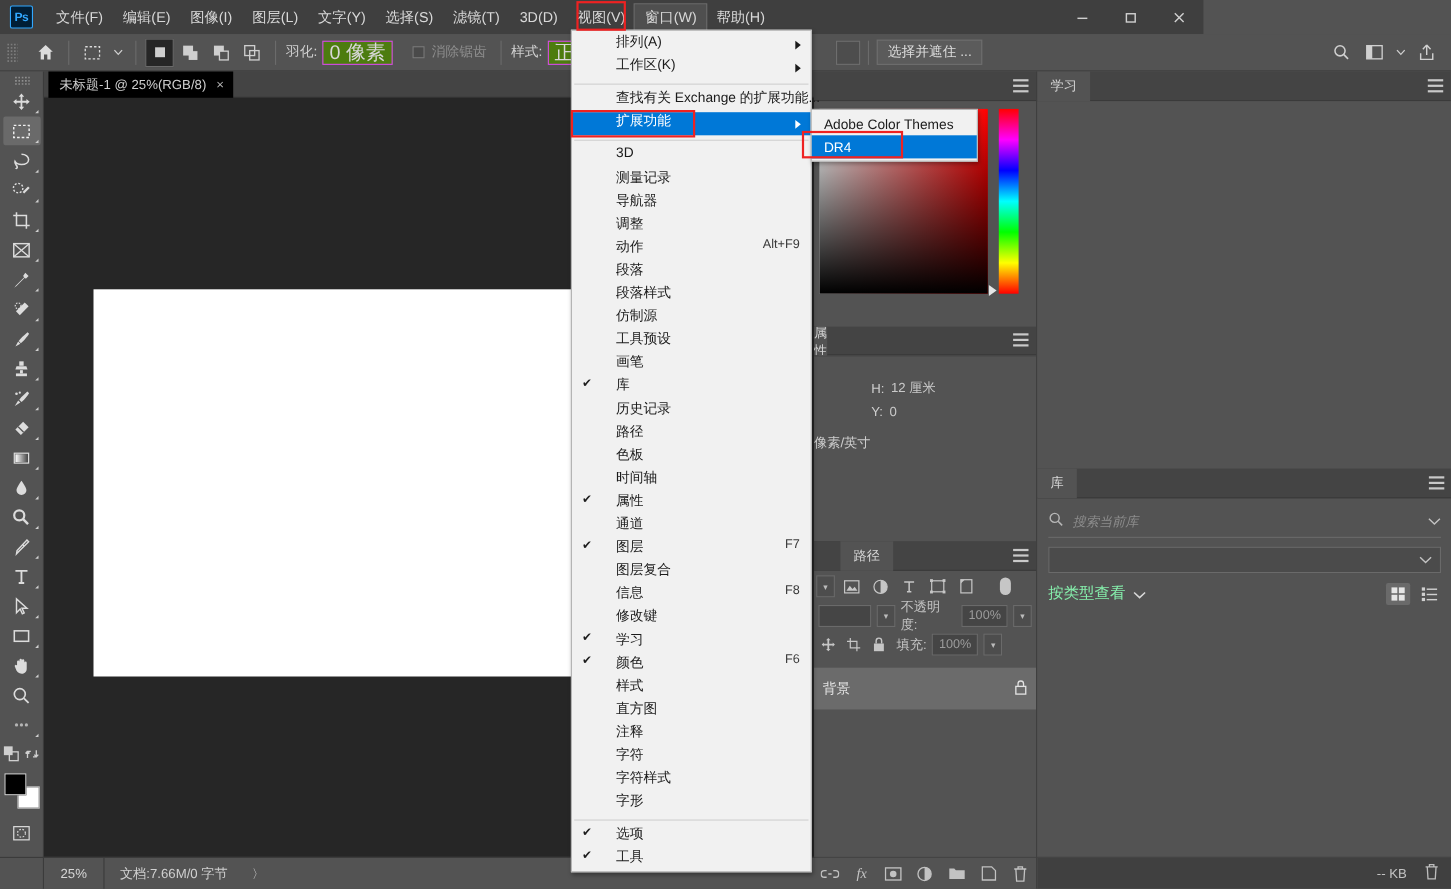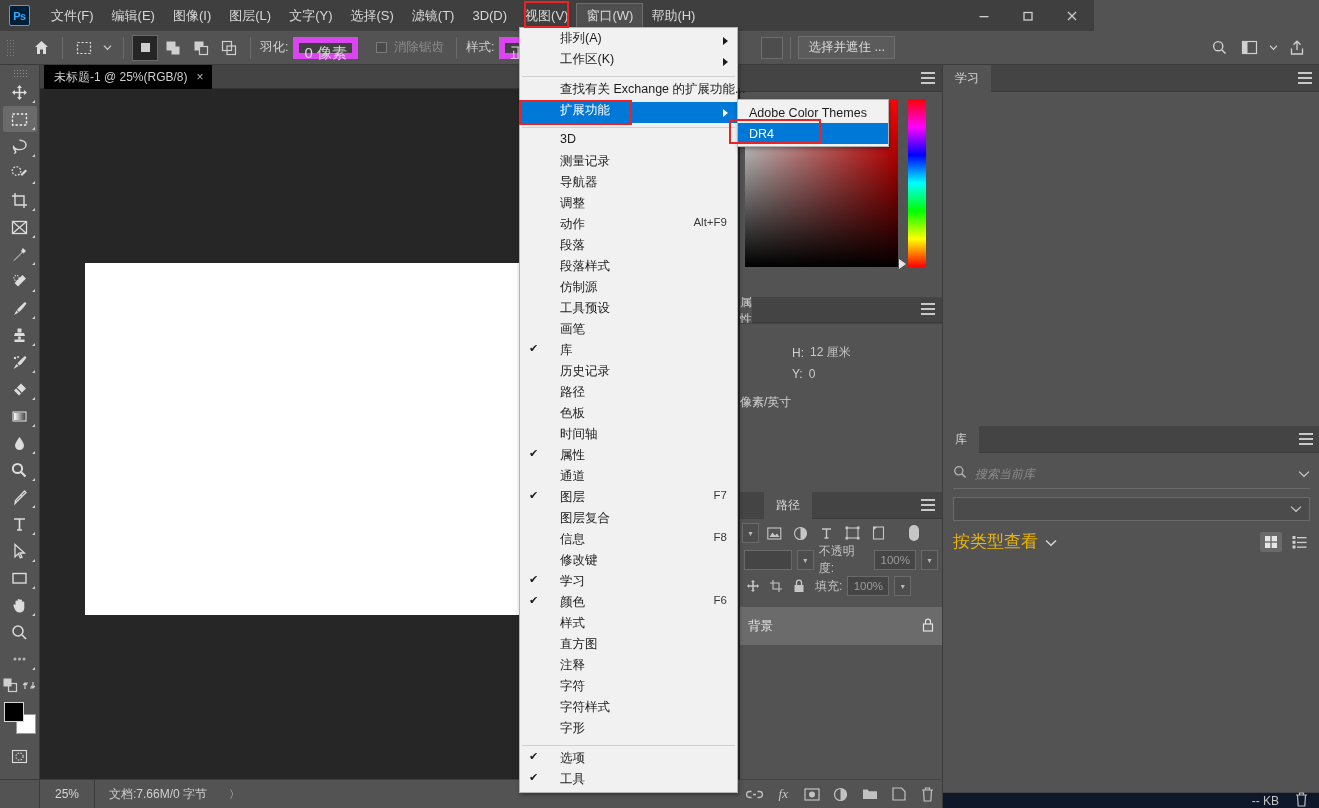--- a/index.html
+++ b/index.html
@@ -49,22 +49,22 @@
     background-image: radial-gradient(#8a8a8a 0.7px, transparent 0.8px);
     background-size: 3px 3px; opacity: .75; }
   .obtn {
     width: 26px; height: 26px; display: flex; align-items: center;
     justify-content: center; color: #d0d0d0; margin: 0 1px;
   }
   .obtn.selected { background: #262626; border: 1px solid #6b6b6b; }
   .osep { width: 1px; height: 22px; background: #6b6b6b; margin: 0 7px; }
   .olabel { color: #d0d0d0; font-size: 12.5px; margin: 0 5px 0 2px; white-space: nowrap;}
   .ofield {
-    background: #404040; border: 6px solid #d946ef; color: #d8d8d8;
-    font-size: 15px; height: 22px; line-height: 20px; padding: 0 5px;
+    background: #4d7c0f; border: 1px solid #d946ef; color: #d8d8d8;
+    font-size: 18px; height: 22px; line-height: 20px; padding: 0 5px;
     min-width: 40px;
   }
   .ocheck { width: 11px; height: 11px; border: 1px solid #7a7a7a; background: #4a4a4a; margin-right: 5px; }
   .odim { color: #8d8d8d; }
   .obtn-wide {
     background: #5b5b5b; border: 1px solid #6e6e6e; color: #dcdcdc;
     font-size: 12.5px; height: 23px; line-height: 21px; padding: 0 9px;
   }
   .sqbox { width: 22px; height: 22px; border: 1px solid #6e6e6e; background: #4d4d4d; }
 
@@ -204,28 +204,28 @@
     font-family: "Liberation Sans", sans-serif;
   }
   .lib-search input::placeholder { color: #8c8c8c; font-style: italic; }
   .lib-select {
     margin: 8px 10px 0; height: 24px; background: #4b4b4b; border: 1px solid #6a6a6a;
     display: flex; align-items: center; justify-content: flex-end; padding-right: 7px;
     color: #bdbdbd; font-size: 10px;
   }
   .lib-viewrow {
     display: flex; align-items: center; justify-content: space-between;
-    margin: 9px 10px 0; color: #eab308; font-size: 17px;
+    margin: 9px 10px 0; color: #86efac; font-size: 14px;
   }
   .viewicons { display: flex; gap: 6px; }
   .vi { width: 22px; height: 20px; display: flex; align-items: center; justify-content: center; color: #d0d0d0;}
   .vi.on { background: #6a6a6a; border-radius: 2px; }
   .lib-footer {
-    position: absolute; bottom: 0; left: 0; width: 377px; height: 16px;
-    background: #0f172a; border-top: 1px solid #444;
+    position: absolute; bottom: 0; left: 0; width: 377px; height: 29px;
+    background: #404040; border-top: 1px solid #444;
     display: flex; align-items: center; justify-content: flex-end;
     padding-right: 12px; gap: 16px; color: #c2c2c2; font-size: 12px;
   }
 
   
   .dropdown {
     position: absolute; left: 519px; top: 27px; width: 219px;
     background: #f1f1f1; border: 1px solid #b4b4b4;
     box-shadow: 1px 2px 4px rgba(0,0,0,.35); z-index: 60;
     padding: 2px 0 0 0;

